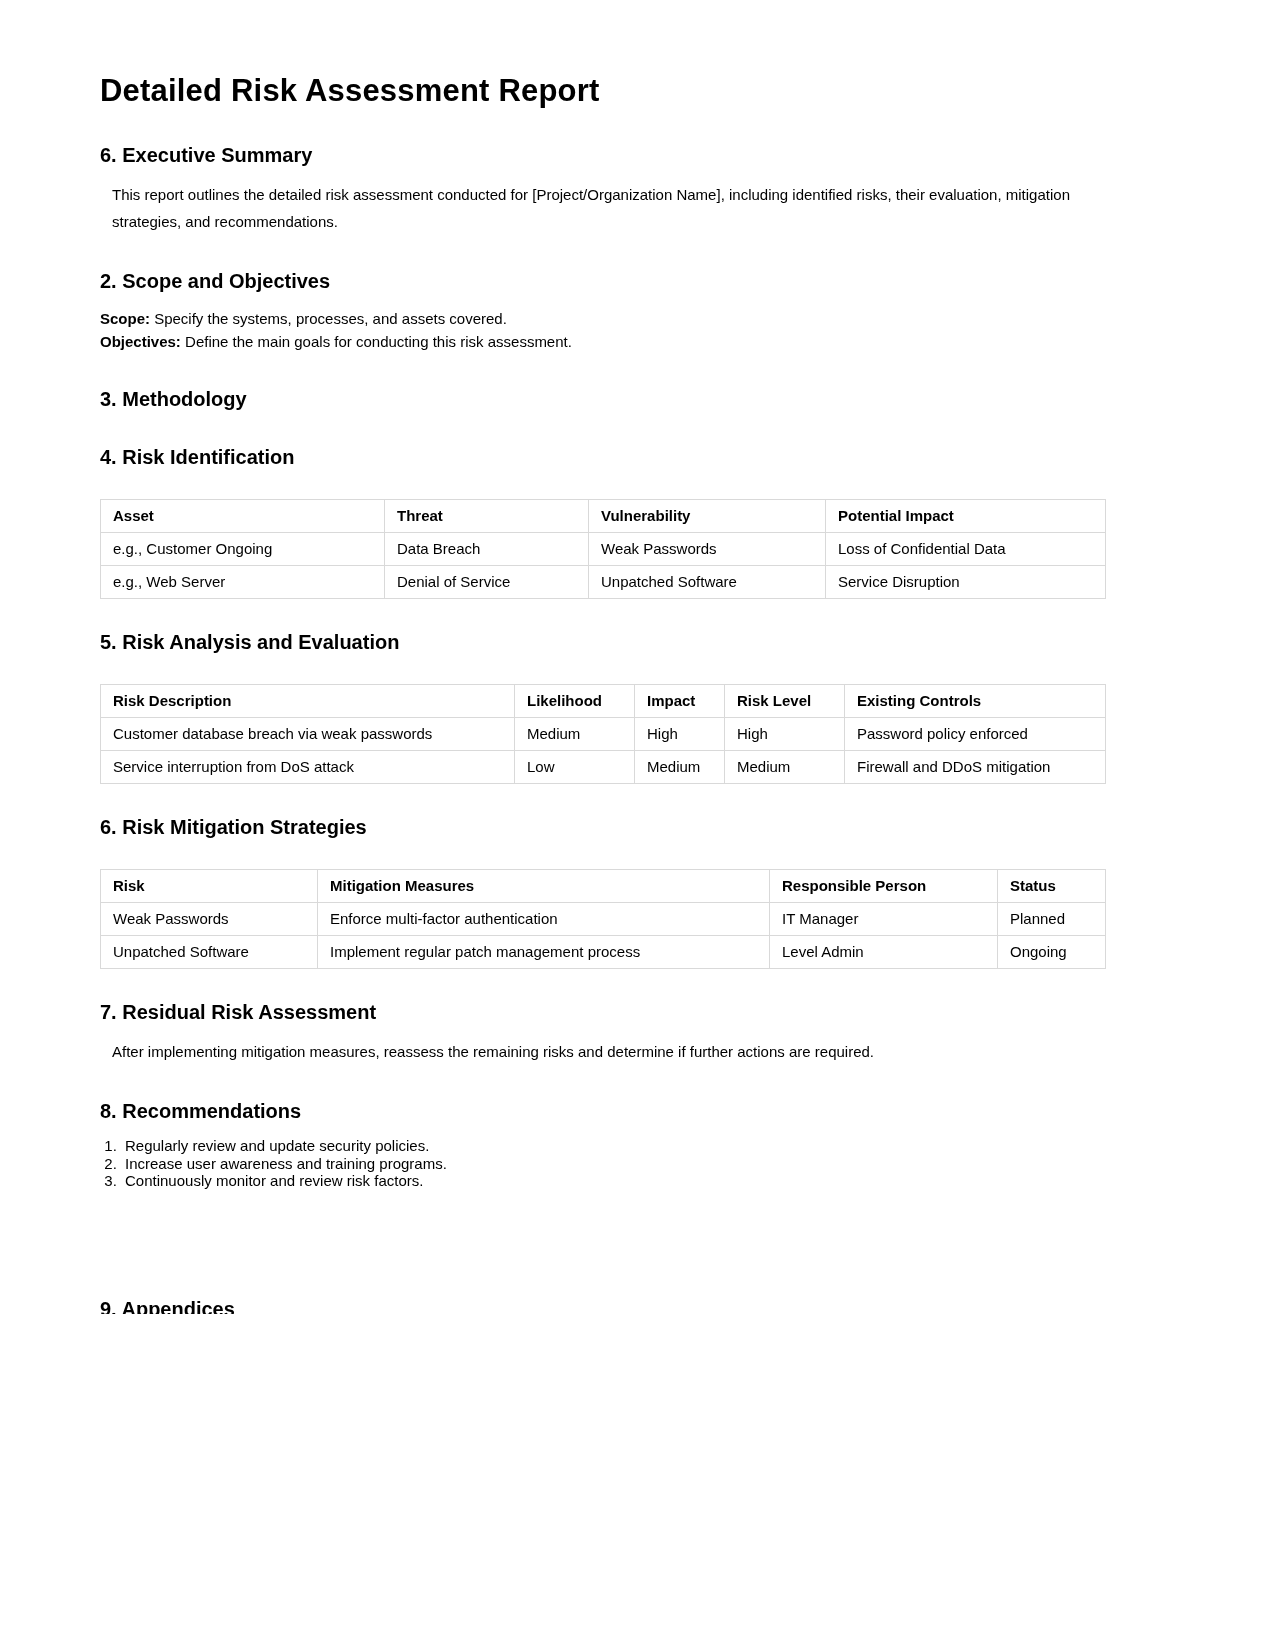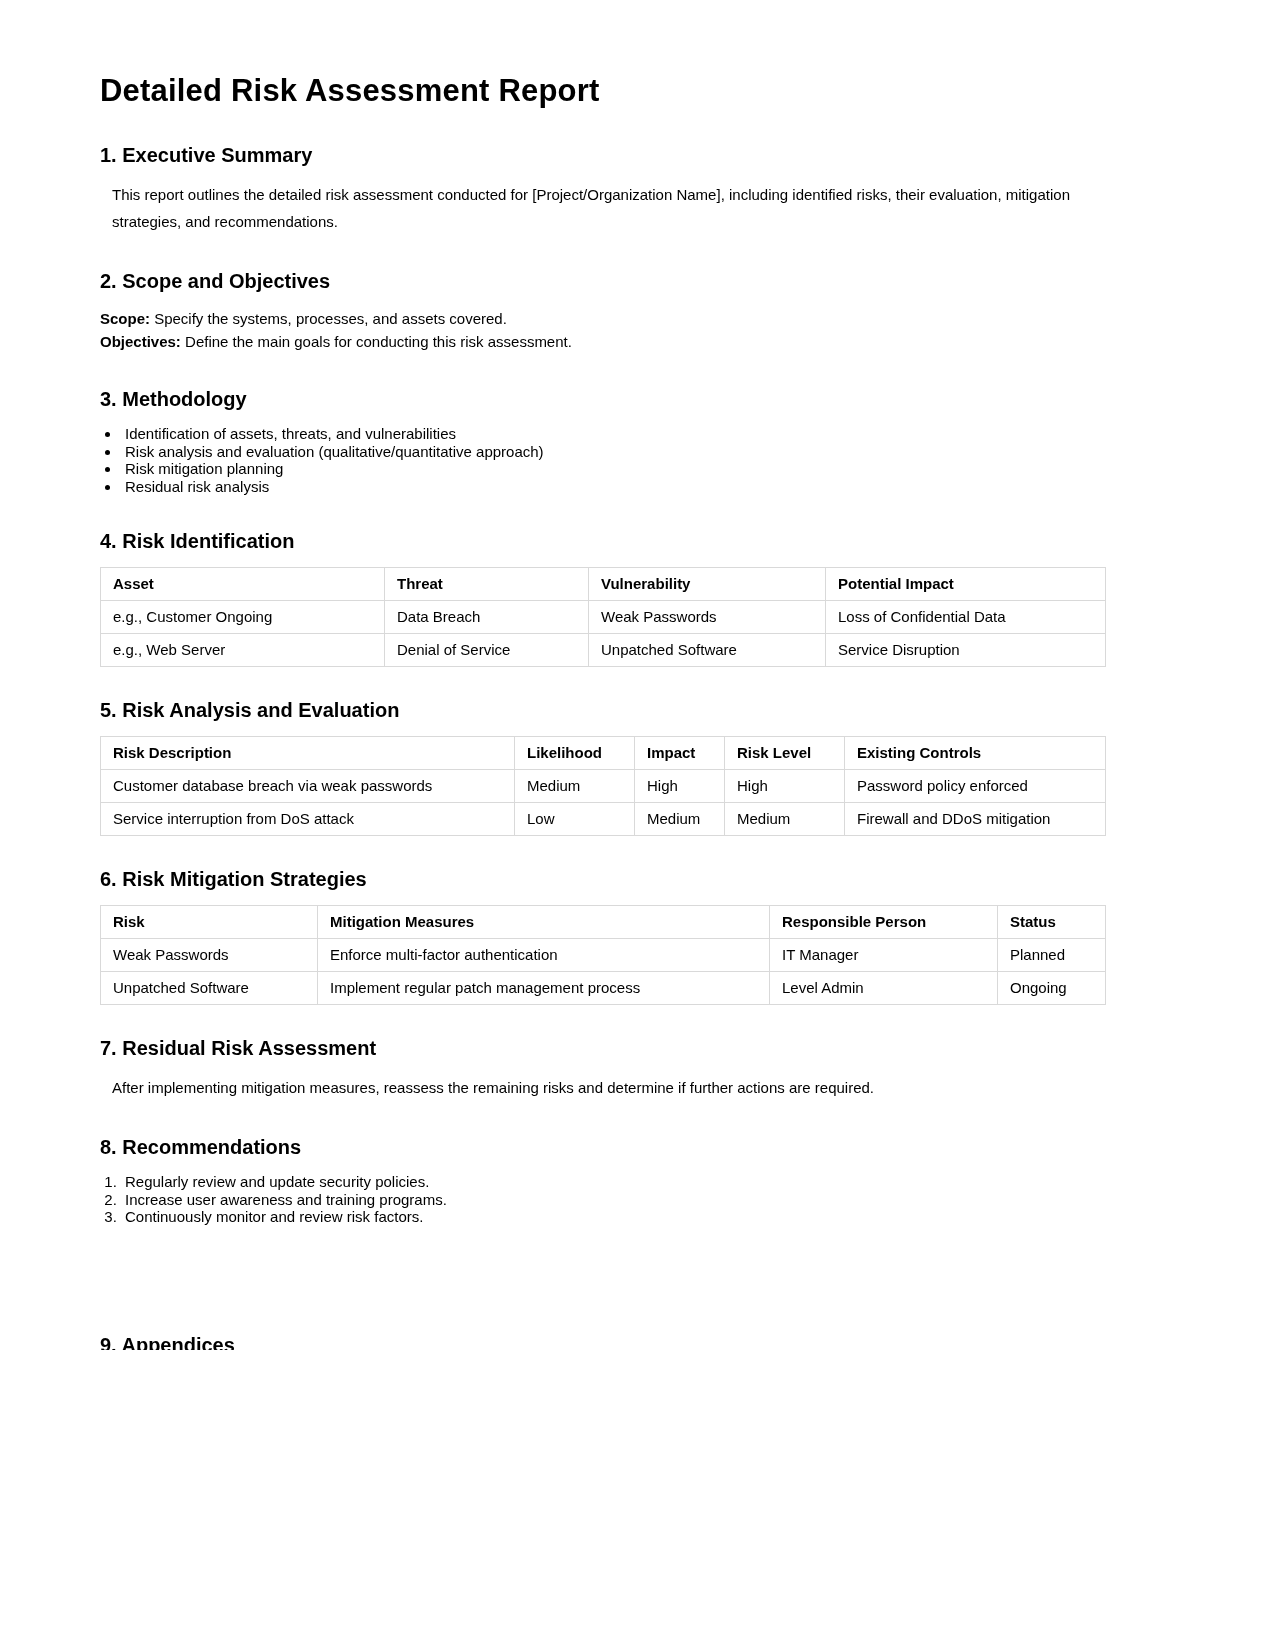--- a/index.html
+++ b/index.html
@@ -47,21 +47,21 @@
     margin: 10px 0 0 0;
     padding: 0 0 0 21px;
     font-size: 15px;
     line-height: 17.5px;
   }
   ul.bullets li, ol.numbered li { margin: 0; padding: 0 0 0 4px; }
   table.doc-table {
     border-collapse: collapse;
     table-layout: fixed;
     width: 1005px;
-    margin-top: 14px;
+    margin-top: 30px;
     font-size: 15px;
   }
   table.doc-table th, table.doc-table td {
     border: 1px solid #d9d9d9;
     padding: 7px 12px;
     text-align: left;
     vertical-align: middle;
     font-weight: normal;
     line-height: 18px;
     overflow: hidden;
@@ -84,40 +84,34 @@
 </style>
 </head>
 <body>
 
 <div class="page">
   <div class="content">
 
     <h1>Detailed Risk Assessment Report</h1>
 
     <section>
-      <h2>1. Executive Summary</h2>
+      <h2>6. Executive Summary</h2>
       <p class="body-text">This report outlines the detailed risk assessment conducted for [Project/Organization Name], including identified risks, their evaluation, mitigation strategies, and recommendations.</p>
     </section>
 
     <section>
       <h2>2. Scope and Objectives</h2>
       <div class="kv-group">
         <p class="kv"><b>Scope:</b><span> Specify the systems, processes, and assets covered.</span></p>
         <p class="kv"><b>Objectives:</b><span> Define the main goals for conducting this risk assessment.</span></p>
       </div>
     </section>
 
     <section>
       <h2>3. Methodology</h2>
-      <ul class="bullets">
-        <li>Identification of assets, threats, and vulnerabilities</li>
-        <li>Risk analysis and evaluation (qualitative/quantitative approach)</li>
-        <li>Risk mitigation planning</li>
-        <li>Residual risk analysis</li>
-      </ul>
     </section>
 
     <section>
       <h2>4. Risk Identification</h2>
       <table class="doc-table">
         <colgroup>
             <col class="t1-c0">
             <col class="t1-c1">
             <col class="t1-c2">
             <col class="t1-c3">

